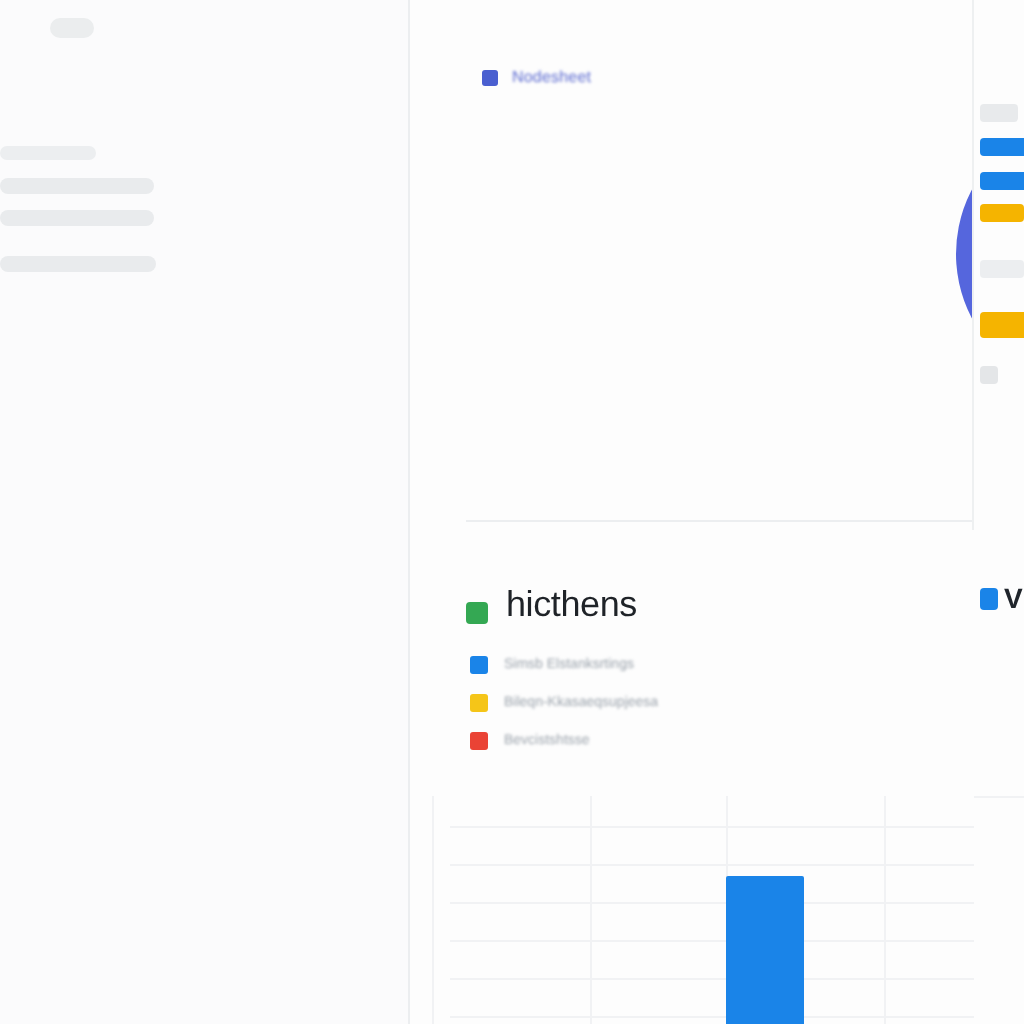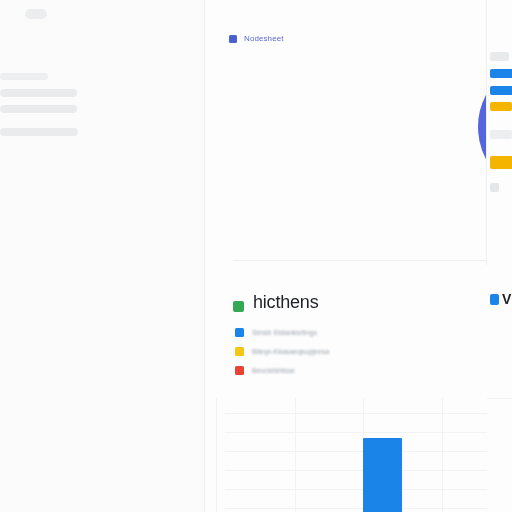--- a/index.html
+++ b/index.html
@@ -69,21 +69,21 @@
   
   #donut-card {
     position: absolute;
     left: 0;
     top: 0;
     width: 307px;
     height: 261px;
   }
   #donut-legend {
     position: absolute;
-    left: 24px;
+    left: 36px;
     top: 33px;
     width: 140px;
   }
   .legend-row {
     display: flex;
     align-items: center;
     margin-bottom: 7px;
     height: 11px;
   }
   .legend-swatch {

